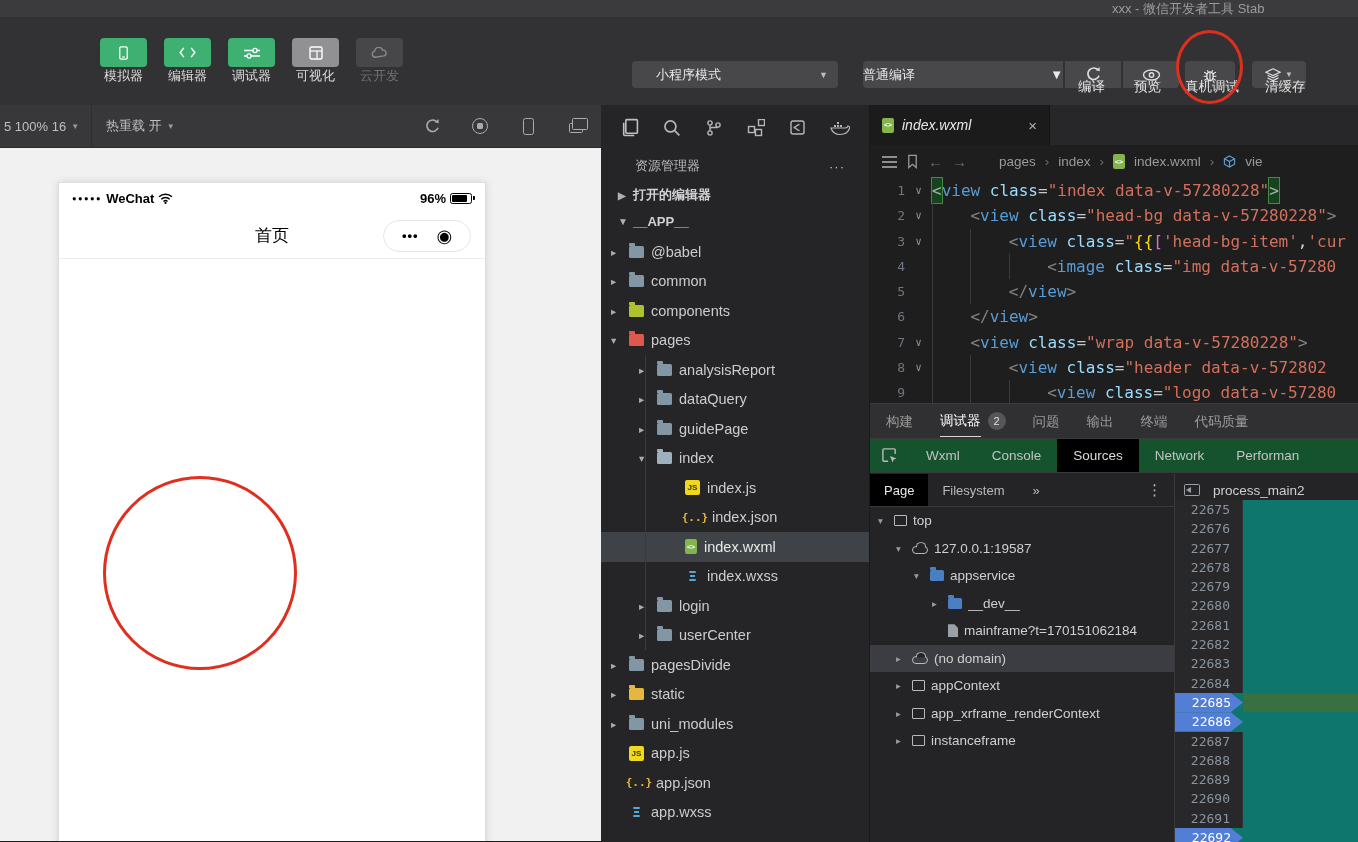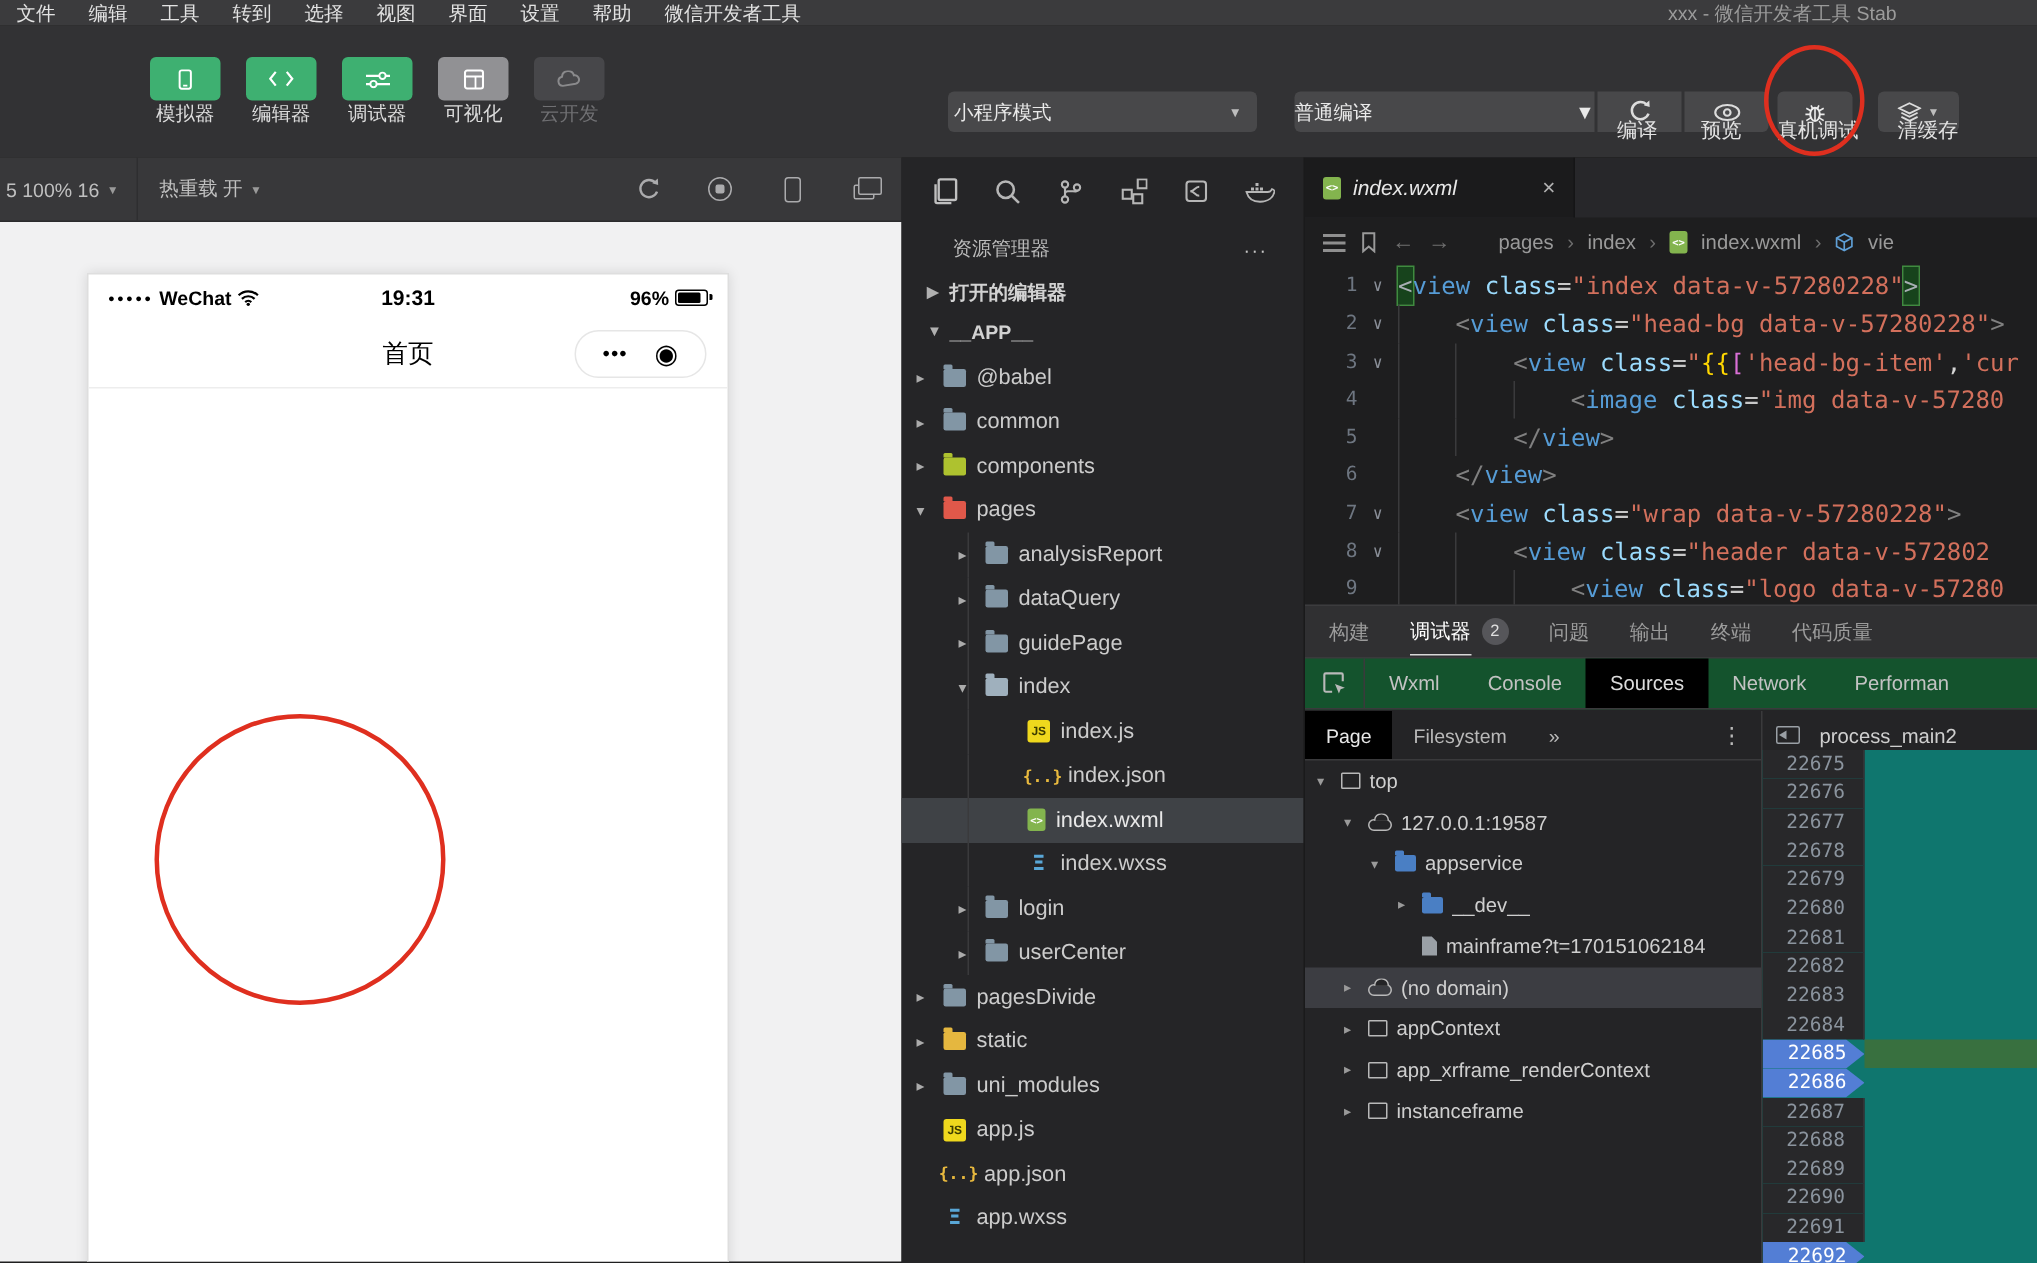--- a/index.html
+++ b/index.html
@@ -15,21 +15,21 @@
   
   .toolbar{position:absolute;left:0;top:17px;width:100%;height:88px;background:#323234}
   .tbwrap{position:absolute;top:21px;width:47px;text-align:center}
   .tbtn{width:47px;height:29px;border-radius:4px;display:flex;align-items:center;justify-content:center}
   .tbtn.green{background:#3eb071}
   .tbtn.gray{background:#919194}
   .tbtn.dim{background:#47474a}
   .tblabel{margin-top:0;font-size:13px;color:#dcdcdc;white-space:nowrap}
   .tblabel.dim{color:#707073}
   .select{position:absolute;height:27px;background:#48484a;border-radius:4px;display:flex;align-items:center;color:#e9e9e9;font-size:13px}
-  .select .stext{padding-left:4px;white-space:nowrap}
+  .select .stext{padding-left:24px;white-space:nowrap}
   .select .caret{position:absolute;right:10px;color:#bdbdbd;font-size:9px}
   .segbar{position:absolute;left:863px;top:44px;height:27px;display:flex;gap:2px}
   .seg{background:#48484a;height:27px;display:flex;align-items:center;justify-content:center}
   .seg.first{width:200px;border-radius:4px 0 0 4px;position:relative;font-size:13px;color:#e9e9e9}
   .seg.icon{width:56px}
   .seg.last-r{border-radius:0 4px 4px 0}
   .iconbtn{position:absolute;top:44px;height:27px;background:#48484a;border-radius:4px;display:flex;align-items:center;justify-content:center;gap:4px}
   .actlabel{position:absolute;top:61px;font-size:13.5px;color:#e3e3e3;white-space:nowrap}
 
   
@@ -152,32 +152,20 @@
   .scont.cur{background:#38703f}
 
   svg{display:block}
 </style>
 </head>
 <body>
 
 <div id="root">
 
   <div class="menubar">
-    <span style="display:flex" id="menuItems">
-        <span class="mi">文件</span>
-        <span class="mi">编辑</span>
-        <span class="mi">工具</span>
-        <span class="mi">转到</span>
-        <span class="mi">选择</span>
-        <span class="mi">视图</span>
-        <span class="mi">界面</span>
-        <span class="mi">设置</span>
-        <span class="mi">帮助</span>
-        <span class="mi">微信开发者工具</span>
-      </span>
     <span class="wtitle">xxx - 微信开发者工具 Stab</span>
   </div>
 
   <div class="toolbar">
     <div class="tbwrap" style="left:100px">
       <div class="tbtn green">
         <span>
             <svg viewBox="0 0 16 16" width="15" height="16">
               <rect x="4" y="1.5" width="8" height="13" rx="1.5" fill="none" stroke="#fff" stroke-width="1.4"></rect>
               <line x1="6.5" y1="12.3" x2="9.5" y2="12.3" stroke="#fff" stroke-width="1.2"></line>
@@ -314,21 +302,20 @@
             <span class="ic-phone-sm"></span>
           </span>
         <span class="sicon">
             <span class="ic-wins"></span>
           </span>
       </div>
     </div>
     <div class="simbody">
       <div class="phone">
         <div class="statusbar">
-          <span class="sb-time">19:31</span>
           <span class="sb-left">
             <span class="dots">●●●●●</span>
             <span>WeChat</span>
             <span>
                 <svg viewBox="0 0 16 12" width="15" height="11">
                   <path d="M1 4.2 a10 10 0 0 1 14 0" fill="none" stroke="#000" stroke-width="1.6"></path>
                   <path d="M3.4 6.8 a6.5 6.5 0 0 1 9.2 0" fill="none" stroke="#000" stroke-width="1.6"></path>
                   <path d="M5.8 9.2 a3.2 3.2 0 0 1 4.4 0" fill="none" stroke="#000" stroke-width="1.6"></path>
                   <circle cx="8" cy="10.8" r="1.2" fill="#000"></circle>
                 </svg>

